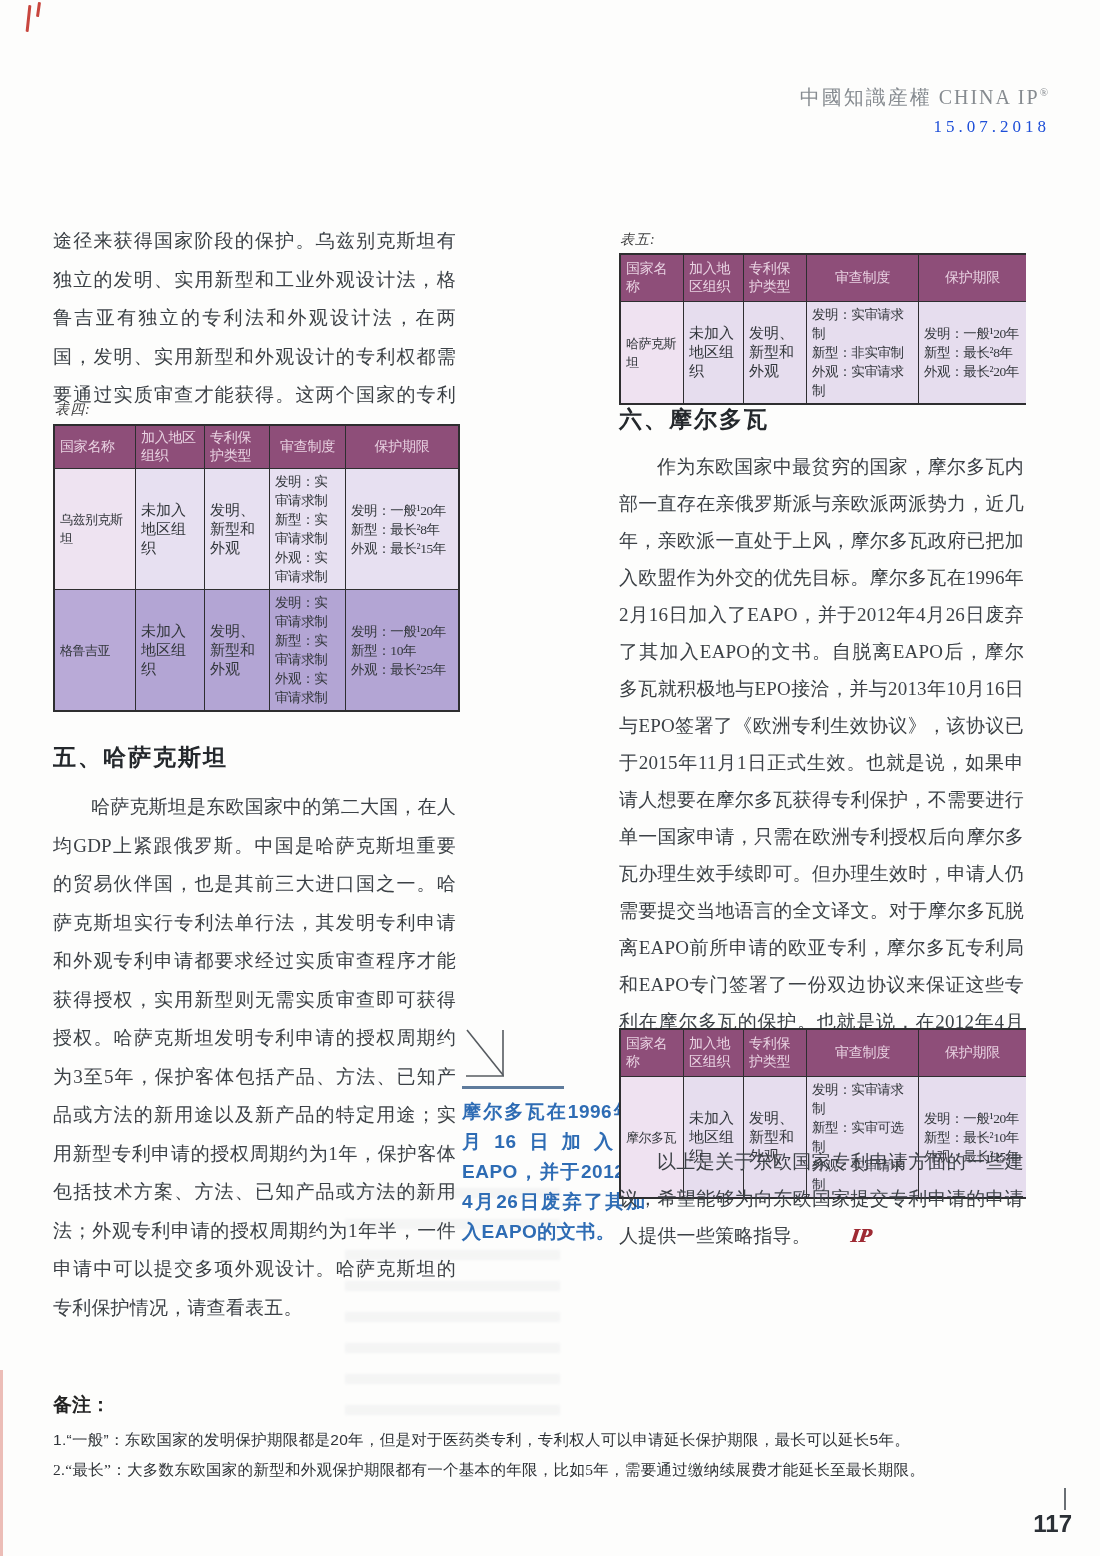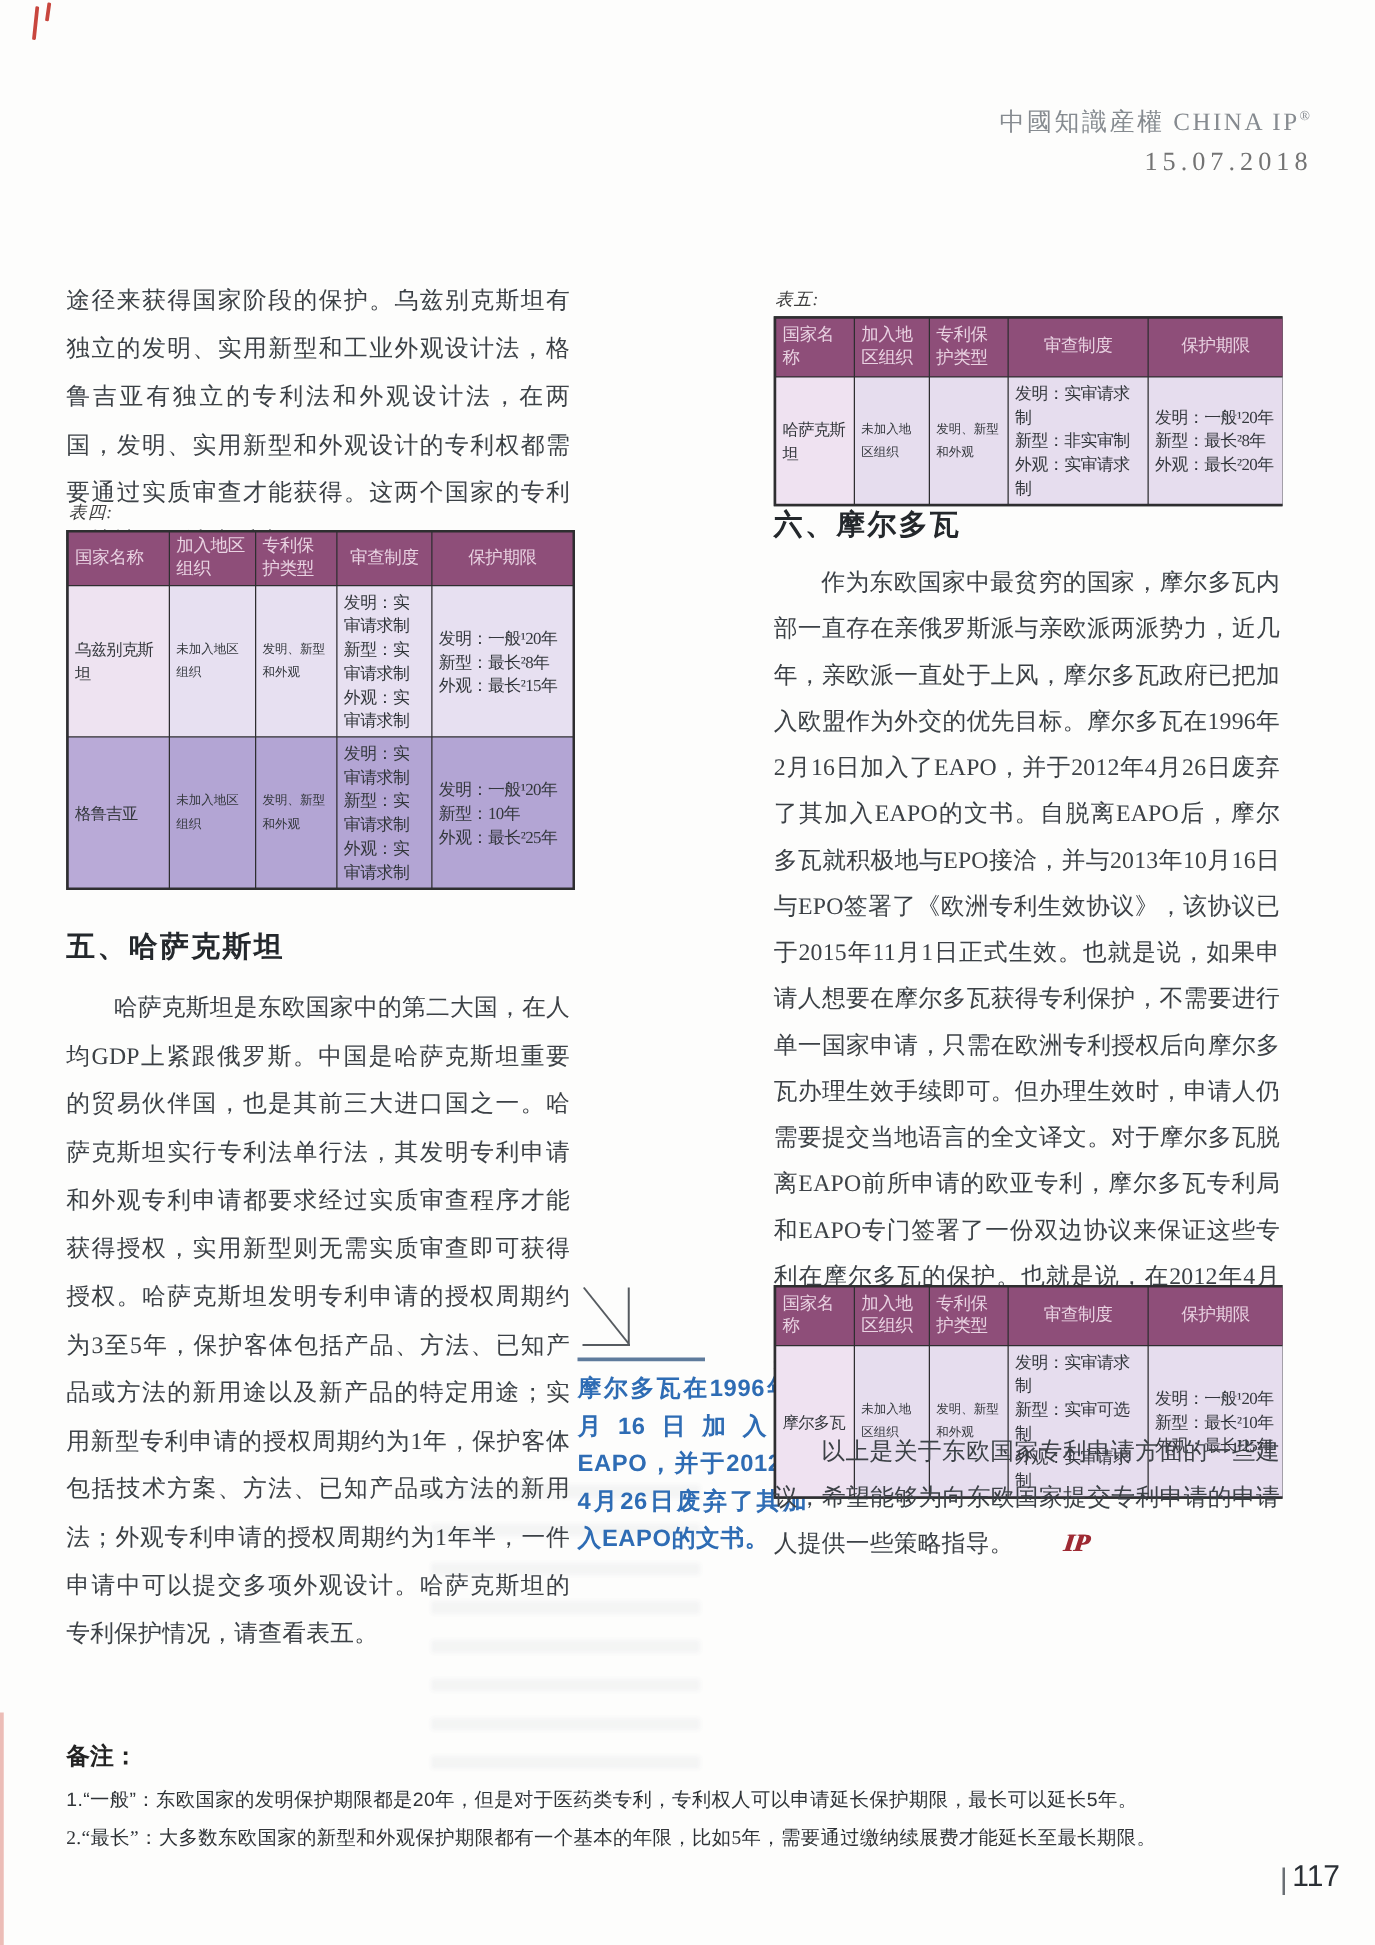--- a/index.html
+++ b/index.html
@@ -13,34 +13,34 @@
   .red-edge{position:absolute;left:0;width:3px;background:rgba(214,110,100,.45);}
   .bleed{
     position:absolute;left:345px;top:1180px;width:215px;height:235px;
     background:repeating-linear-gradient(0deg, rgba(115,125,140,0.085) 0 10px, transparent 10px 31px);
     filter:blur(1.5px);opacity:.8;pointer-events:none;
   }
   
   .mag-head{position:absolute;top:84px;right:82px;text-align:right;color:#868b90;}
   .mag-title{font-size:20px;letter-spacing:2px;}
   .mag-title sup{font-size:11px;}
-  .mag-date{font-size:21px;letter-spacing:4px;margin-top:6px;color:#737373;}
+  .mag-date{font-size:17px;letter-spacing:4px;margin-top:6px;color:#1d4ed8;}
   
   .para{position:absolute;font-size:19px;line-height:38.5px;text-align:justify;
         color:#3c4146;letter-spacing:.2px;}
   .indent{text-indent:2em;}
   .sec-head{position:absolute;font-family:"Liberation Sans","DejaVu Sans",sans-serif;
         font-weight:bold;font-size:23px;color:#24282c;letter-spacing:2px;}
   .tbl-label{position:absolute;font-style:italic;font-size:14px;color:#3c3c3c;letter-spacing:1px;}
   
   .tbl{position:absolute;display:grid;border:2px solid #2e2e30;background:#2e2e30;grid-gap:1px;}
   .t4{grid-template-columns:80px 68px 64px 75px 112px;}
   .t56{grid-template-columns:62px 59px 62px 111px 107px;}
   .cell{background:#e6dff0;padding:3px 5px;display:flex;flex-direction:column;justify-content:center;
-        font-size:10px;line-height:19px;white-space:pre-line;color:#33373c;}
+        font-size:15px;line-height:19px;white-space:pre-line;color:#33373c;}
   .hc{background:#8e4e79;color:#e9d2e2;font-size:14px;line-height:18px;letter-spacing:-.3px;
       justify-content:center;}
   .hc.ctr{text-align:center;}
   .country{font-size:13px;letter-spacing:-.5px;}
   .tight{font-size:13.5px;letter-spacing:-.4px;line-height:19px;}
   .t56 .cell{min-height:62px;}
   .t56 .hc{min-height:40px;}
   .row-light{background:#e7e0f1;}
   .row-light.first{background:#eee3f1;}
   .row-dark{background:#b3a5d4;}
@@ -58,21 +58,21 @@
      font-family:"Liberation Serif","DejaVu Serif",serif;color:#9e2a33;font-size:20px;
      transform:skewX(-8deg);margin-left:2px;
      text-shadow:1px 0 #9e2a33;}
   
   .notes-title{position:absolute;left:53px;top:1392px;font-family:"Liberation Sans","DejaVu Sans",sans-serif;
      font-weight:bold;font-size:19px;color:#222;}
   .note{position:absolute;left:53px;width:900px;font-family:"Liberation Sans","DejaVu Sans",sans-serif;
      font-size:15.5px;color:#2f3337;letter-spacing:.3px;}
   
   .page-no{position:absolute;right:60px;top:1488px;font-family:"Liberation Sans","DejaVu Sans",sans-serif;
-     font-size:24px;font-weight:normal;color:#2b3036;display:flex;align-items:flex-end;}
+     font-size:24px;font-weight:bold;color:#2b3036;display:flex;align-items:flex-end;flex-direction:column;}
   .page-no .bar{width:2px;height:22px;background:#6a6f74;margin-right:6px;}
 </style>
 </head>
 <body>
 
 <div id="page">
 
   <div class="redmark" style="left:27px;top:5px;width:3px;height:27px;transform:rotate(6deg);"></div>
   <div class="redmark" style="left:37px;top:2px;width:3px;height:15px;transform:rotate(8deg);"></div>
   <div class="red-edge" style="top:1370px;height:186px;"></div>

